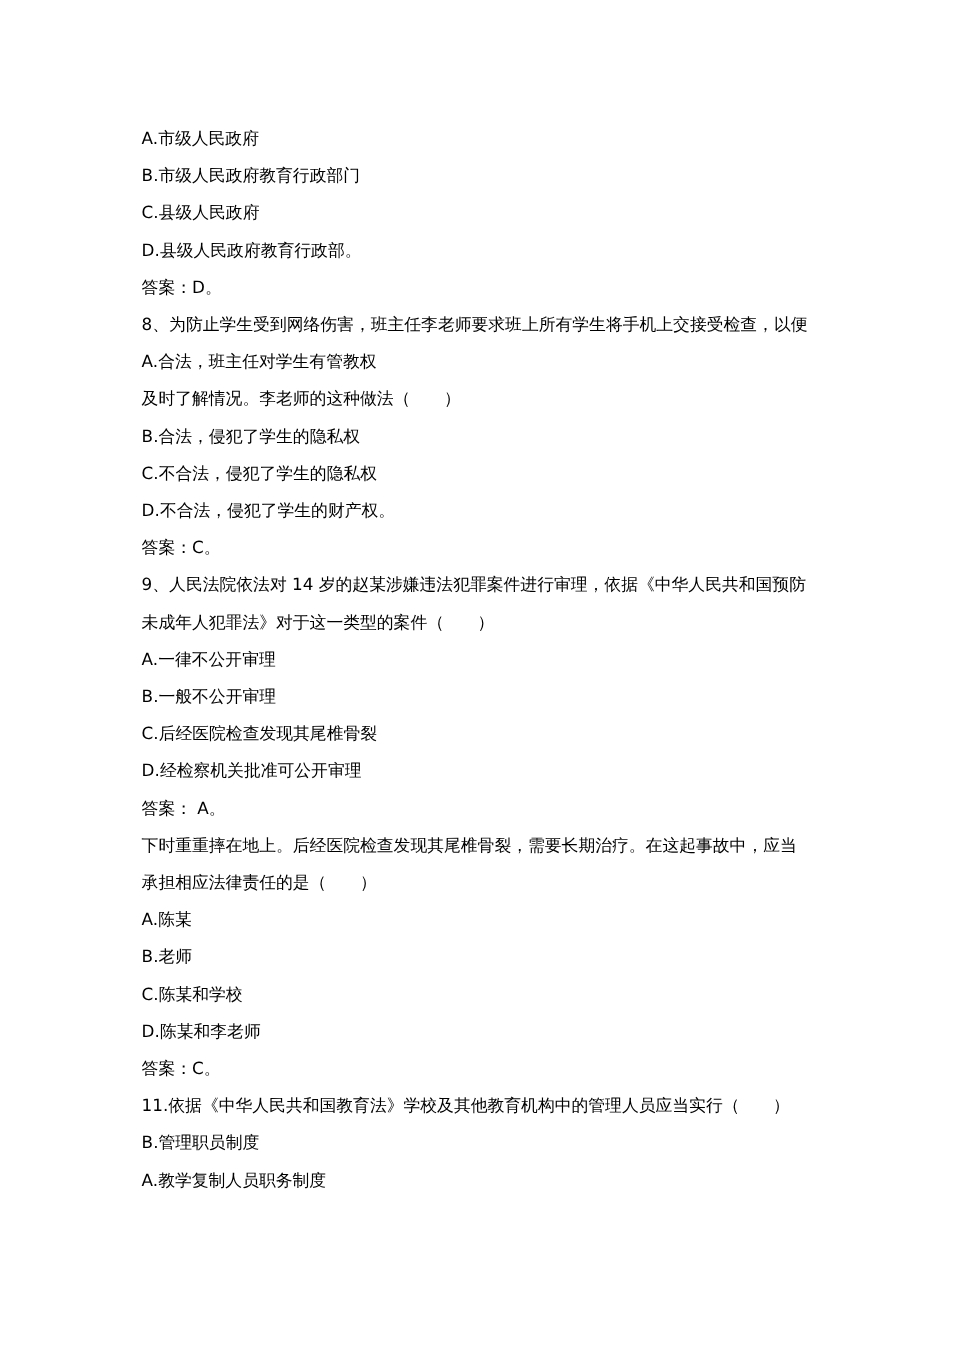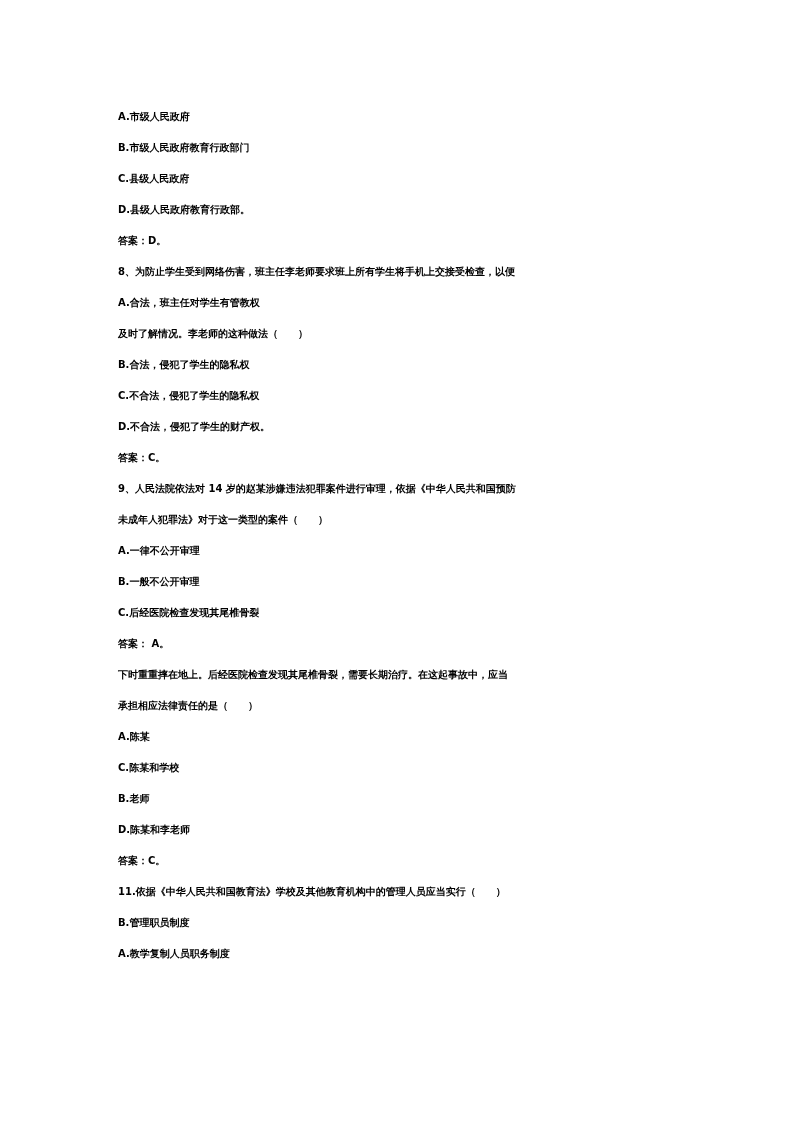--- a/index.html
+++ b/index.html
@@ -15,26 +15,25 @@
       font-family: "DejaVu Sans", "Liberation Sans", sans-serif;
       color: #000000;
     }
     .page {
       position: absolute;
       left: 118px;
       top: 101px;
       width: 560px;
     }
     .line {
-      font-size: 10px;
+      font-size: 14px;
       line-height: 31px;
       height: 31px;
       white-space: nowrap;
       letter-spacing: 0px;
-      font-weight: bold;
     }
   </style>
 </head>
 <body>
 
 <div class="page">
   <div class="line">A.市级人民政府</div>
   <div class="line">B.市级人民政府教育行政部门</div>
   <div class="line">C.县级人民政府</div>
   <div class="line">D.县级人民政府教育行政部。</div>
@@ -46,26 +45,27 @@
   <div class="line">B.合法，侵犯了学生的隐私权</div>
   <div class="line">C.不合法，侵犯了学生的隐私权</div>
   <div class="line">D.不合法，侵犯了学生的财产权。</div>
   <div class="line">答案：C。</div>
 
   <div class="line">9、人民法院依法对 14 岁的赵某涉嫌违法犯罪案件进行审理，依据《中华人民共和国预防</div>
   <div class="line">未成年人犯罪法》对于这一类型的案件（　　）</div>
   <div class="line">A.一律不公开审理</div>
   <div class="line">B.一般不公开审理</div>
   <div class="line">C.后经医院检查发现其尾椎骨裂</div>
+  <div class="line">D.经检察机关批准可公开审理</div>
   <div class="line">答案： A。</div>
 
   <div class="line">下时重重摔在地上。后经医院检查发现其尾椎骨裂，需要长期治疗。在这起事故中，应当</div>
   <div class="line">承担相应法律责任的是（　　）</div>
   <div class="line">A.陈某</div>
+  <div class="line">B.老师</div>
   <div class="line">C.陈某和学校</div>
-  <div class="line">B.老师</div>
   <div class="line">D.陈某和李老师</div>
   <div class="line">答案：C。</div>
 
   <div class="line">11.依据《中华人民共和国教育法》学校及其他教育机构中的管理人员应当实行（　　）</div>
   <div class="line">B.管理职员制度</div>
   <div class="line">A.教学复制人员职务制度</div>
 </div>
 
 </body></html>

